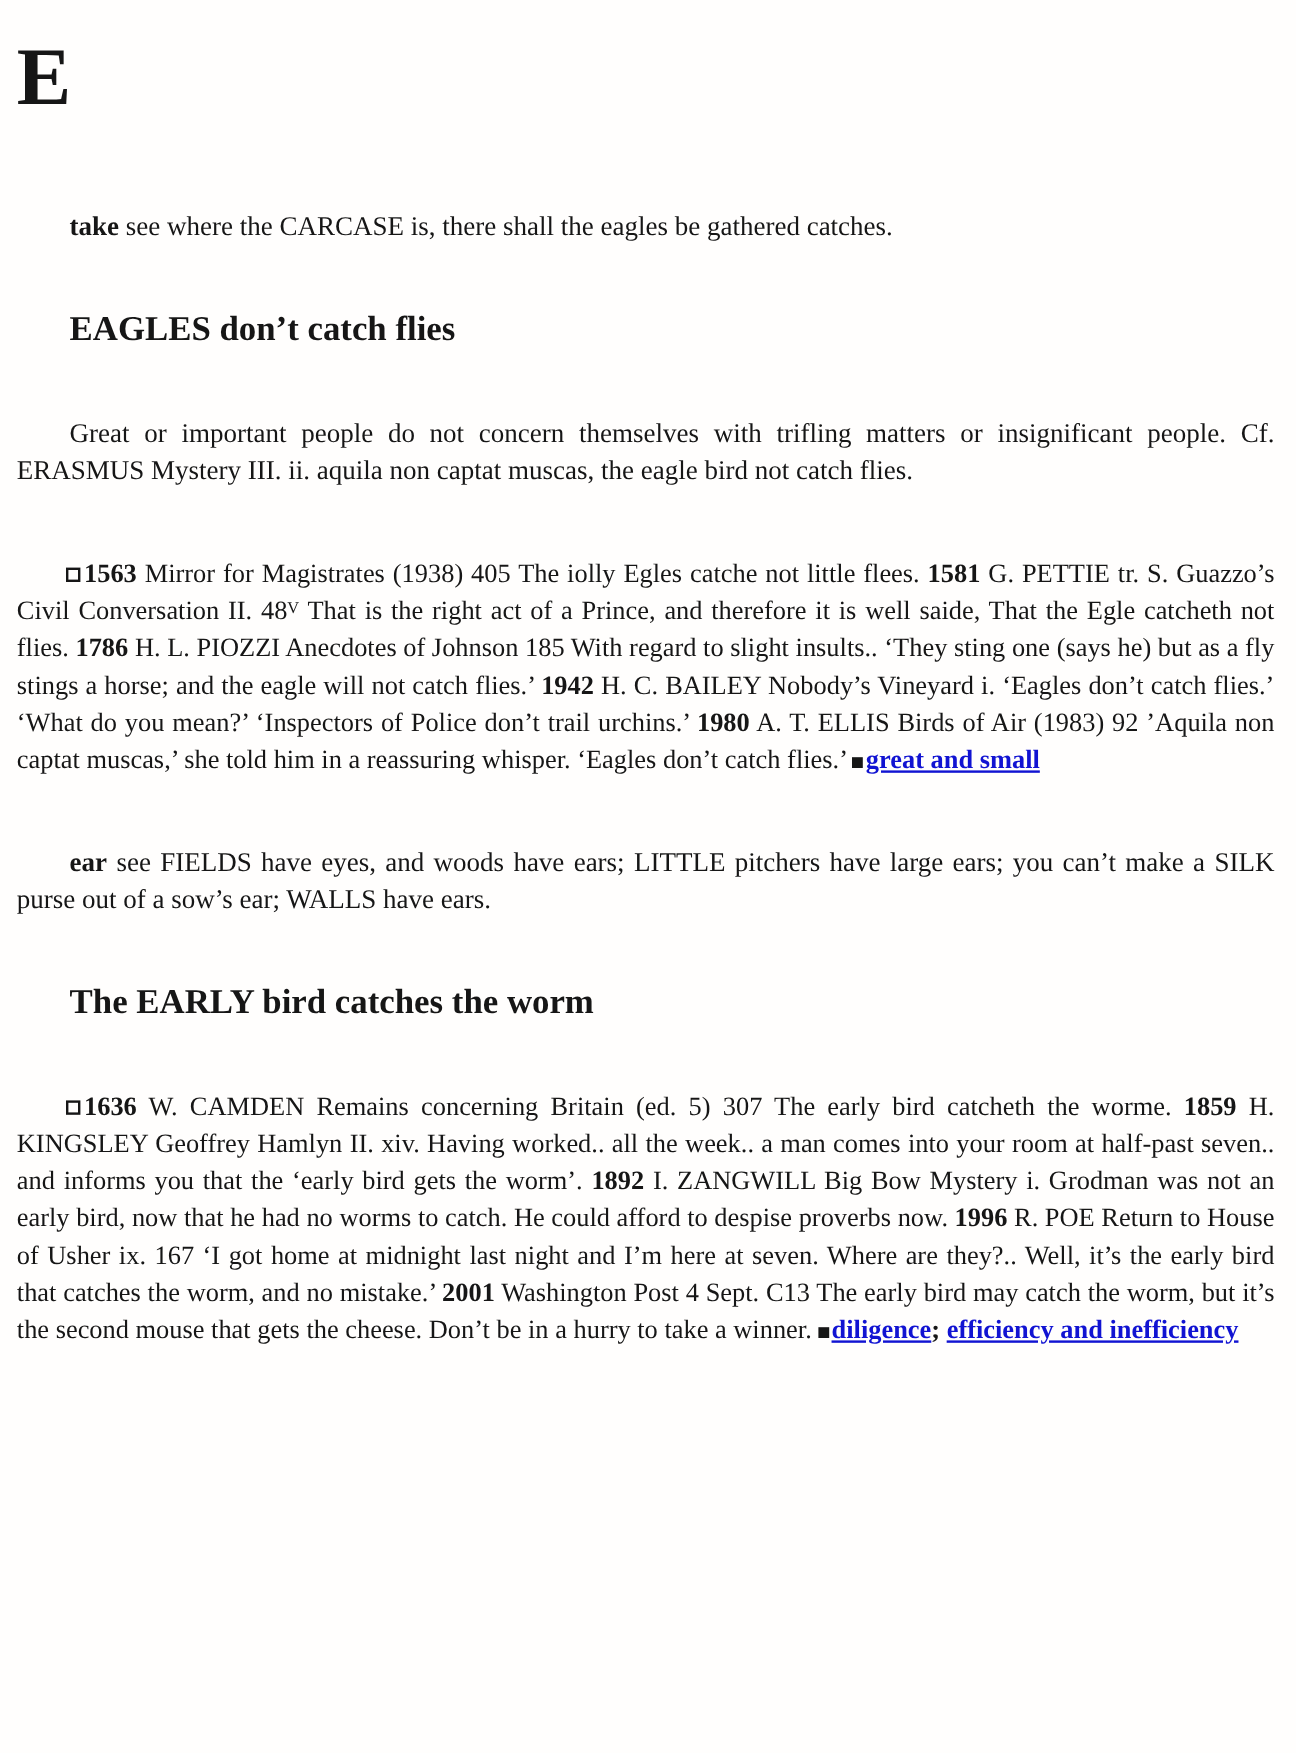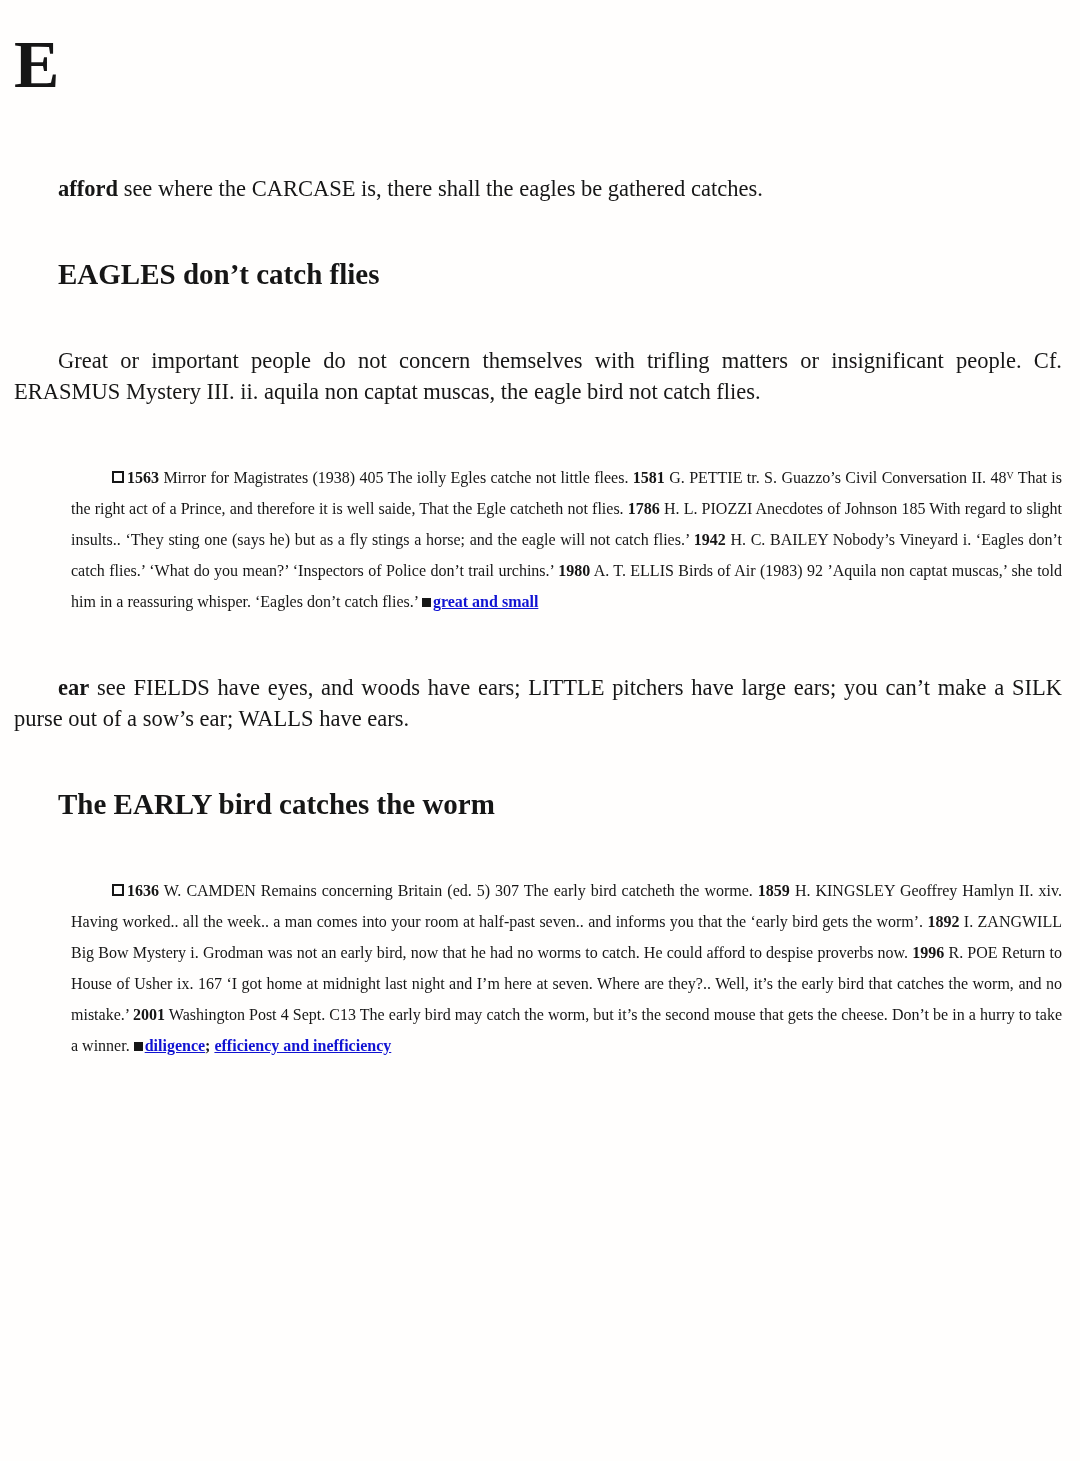--- a/index.html
+++ b/index.html
@@ -35,23 +35,22 @@
     font-size: 29px;
     line-height: 31px;
     font-weight: bold;
     margin: 0 0 55px 44px;
     text-align: left;
   }
   p.entry-ref, p.para {
     text-indent: 44px;
   }
   p.quote {
-    margin-left: 57px;
     text-indent: 41px;
-    font-size: 16px;
+    font-size: 22px;
   }
   .s-b  { font-weight: bold; }
   .s-i  { }
   .s-sup { vertical-align: 0.4em; font-size: 62%; line-height: 0; }
   a.s-link {
     font-weight: bold;
     text-decoration: underline;
     cursor: pointer;
   }
   .hollow-square {
@@ -67,20 +66,20 @@
     height: 9px;
     background: #161616;
     margin-right: 2px;
   }
 </style>
 </head>
 <body>
 
 <div class="page" style="background: rgb(255, 254, 253); color: rgb(22, 22, 22);">
     <h1 class="block letter"><span class="s-b">E</span></h1>
-    <p class="block entry-ref"><span class="s-b">afford</span><span> </span><span class="s-i">see</span><span> where the CARCASE is, there shall the eagles be gathered catches.</span></p>
+    <p class="block entry-ref"><span class="s-b">take</span><span> </span><span class="s-i">see</span><span> where the CARCASE is, there shall the eagles be gathered catches.</span></p>
     <h2 class="block heading"><span>EAGLES don’t catch flies</span></h2>
     <p class="block para"><span>Great or important people do not concern themselves with trifling matters or insignificant people. Cf. ERASMUS </span><span class="s-i">Mystery</span><span> III. ii. </span><span class="s-i">aquila non captat muscas,</span><span> the eagle bird not catch flies.</span></p>
     <p class="block quote"><span class="hollow-square"></span><span class="s-b">1563</span><span> </span><span class="s-i">Mirror for Magistrates</span><span> (1938) 405 The iolly Egles catche not little flees. </span><span class="s-b">1581</span><span> G. PETTIE tr. </span><span class="s-i">S. Guazzo’s Civil Conversation</span><span> II. 48</span><span class="s-sup">V</span><span> That is the right act of a Prince, and therefore it is well saide, That the Egle catcheth not flies. </span><span class="s-b">1786</span><span> H. L. PIOZZI </span><span class="s-i">Anecdotes of Johnson</span><span> 185 With regard to slight insults.. ‘They sting one (says he) but as a fly stings a horse; and the eagle will not catch flies.’ </span><span class="s-b">1942</span><span> H. C. BAILEY </span><span class="s-i">Nobody’s Vineyard</span><span> i. ‘Eagles don’t catch flies.’ ‘What do you mean?’ ‘Inspectors of Police don’t trail urchins.’ </span><span class="s-b">1980</span><span> A. T. ELLIS </span><span class="s-i">Birds of Air</span><span> (1983) 92 </span><span class="s-i">’Aquila non captat muscas,’</span><span> she told him in a reassuring whisper. ‘Eagles don’t catch flies.’ </span><span class="solid-square"></span><a class="s-link" href="#" style="color: rgb(17, 19, 210);">great and small</a></p>
     <p class="block entry-ref"><span class="s-b">ear</span><span> </span><span class="s-i">see</span><span> FIELDS have eyes, and woods have ears; LITTLE pitchers have large ears; you can’t make a SILK purse out of a sow’s ear; WALLS have ears.</span></p>
     <h2 class="block heading"><span>The EARLY bird catches the worm</span></h2>
     <p class="block quote"><span class="hollow-square"></span><span class="s-b">1636</span><span> W. CAMDEN </span><span class="s-i">Remains concerning Britain</span><span> (ed. 5) 307 The early bird catcheth the worme. </span><span class="s-b">1859</span><span> H. KINGSLEY </span><span class="s-i">Geoffrey Hamlyn</span><span> II. xiv. Having worked.. all the week.. a man comes into your room at half-past seven.. and informs you that the ‘early bird gets the worm’. </span><span class="s-b">1892</span><span> I. ZANGWILL </span><span class="s-i">Big Bow Mystery</span><span> i. Grodman was not an early bird, now that he had no worms to catch. He could afford to despise proverbs now. </span><span class="s-b">1996</span><span> R. POE </span><span class="s-i">Return to House of Usher</span><span> ix. 167 ‘I got home at midnight last night and I’m here at seven. Where are they?.. Well, it’s the early bird that catches the worm, and no mistake.’ </span><span class="s-b">2001</span><span> </span><span class="s-i">Washington Post</span><span> 4 Sept. C13 The early bird may catch the worm, but it’s the second mouse that gets the cheese. Don’t be in a hurry to take a winner. </span><span class="solid-square"></span><a class="s-link" href="#" style="color: rgb(17, 19, 210);">diligence</a><span class="s-b">; </span><a class="s-link" href="#" style="color: rgb(17, 19, 210);">efficiency and inefficiency</a></p>
   </div>
 
 </body></html>

